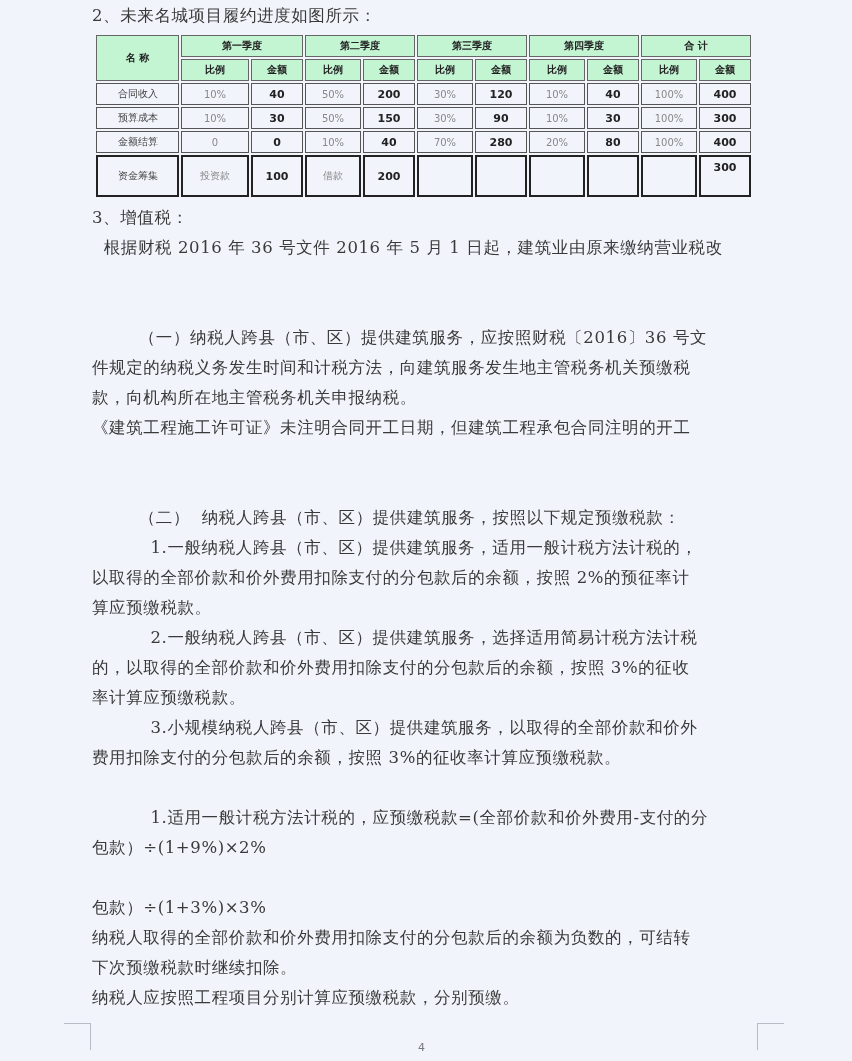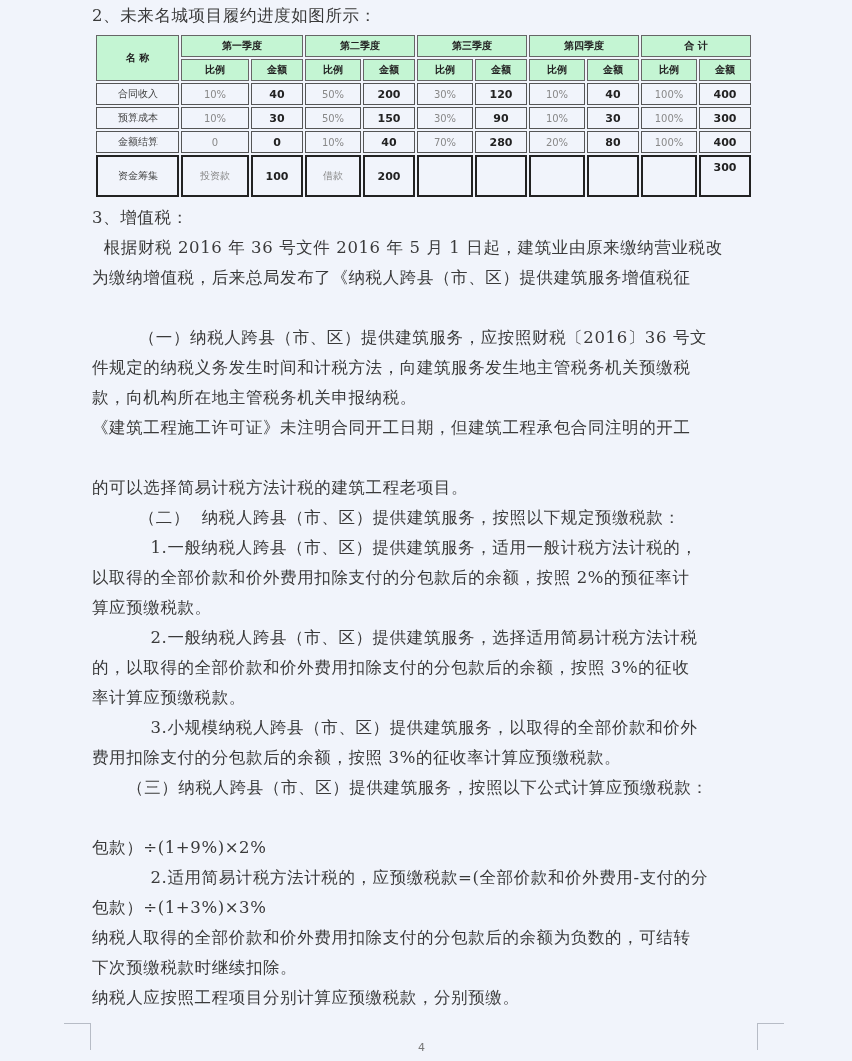--- a/index.html
+++ b/index.html
@@ -202,38 +202,35 @@
       <td class="amt"></td>
       <td></td>
       <td class="amt top">300</td>
     </tr>
   </tbody>
     </table>
 
   <div class="text-line" style="top:208px">3、增值税：</div>
 
   <div class="text-line" style="top:238px; white-space:pre">  根据财税 2016 年 36 号文件 2016 年 5 月 1 日起，建筑业由原来缴纳营业税改</div>
-  <div class="text-line" style="top:268px; white-space:pre">为缴纳增值税，后来总局发布了《纳税人跨县（市、区）提供建筑服务增值税征</div>
   <div class="text-line" style="top:328px; white-space:pre">        （一）纳税人跨县（市、区）提供建筑服务，应按照财税〔2016〕36 号文</div>
   <div class="text-line" style="top:358px; white-space:pre">件规定的纳税义务发生时间和计税方法，向建筑服务发生地主管税务机关预缴税</div>
   <div class="text-line" style="top:418px; white-space:pre">《建筑工程施工许可证》未注明合同开工日期，但建筑工程承包合同注明的开工</div>
   <div class="text-line" style="top:388px; white-space:pre">款，向机构所在地主管税务机关申报纳税。</div>
-  <div class="text-line" style="top:478px; white-space:pre">的可以选择简易计税方法计税的建筑工程老项目。</div>
   <div class="text-line" style="top:508px; white-space:pre">        （二）  纳税人跨县（市、区）提供建筑服务，按照以下规定预缴税款：</div>
   <div class="text-line" style="top:538px; white-space:pre">          1.一般纳税人跨县（市、区）提供建筑服务，适用一般计税方法计税的，</div>
   <div class="text-line" style="top:568px; white-space:pre">以取得的全部价款和价外费用扣除支付的分包款后的余额，按照 2%的预征率计</div>
   <div class="text-line" style="top:598px; white-space:pre">算应预缴税款。</div>
   <div class="text-line" style="top:628px; white-space:pre">          2.一般纳税人跨县（市、区）提供建筑服务，选择适用简易计税方法计税</div>
   <div class="text-line" style="top:658px; white-space:pre">的，以取得的全部价款和价外费用扣除支付的分包款后的余额，按照 3%的征收</div>
   <div class="text-line" style="top:688px; white-space:pre">率计算应预缴税款。</div>
   <div class="text-line" style="top:718px; white-space:pre">          3.小规模纳税人跨县（市、区）提供建筑服务，以取得的全部价款和价外</div>
   <div class="text-line" style="top:748px; white-space:pre">费用扣除支付的分包款后的余额，按照 3%的征收率计算应预缴税款。</div>
-  <div class="text-line" style="top:778px; white-space:pre">      （三）纳税人跨县（市、区）提供建筑服务，按照以下公式计算应预缴税款：</div>
+  <div class="text-line" style="top:808px; white-space:pre">          1.适用一般计税方法计税的，应预缴税款=(全部价款和价外费用-支付的分</div>
   <div class="text-line" style="top:838px; white-space:pre">包款）÷(1+9%)×2%</div>
-  <div class="text-line" style="top:868px; white-space:pre">          2.适用简易计税方法计税的，应预缴税款=(全部价款和价外费用-支付的分</div>
   <div class="text-line" style="top:898px; white-space:pre">包款）÷(1+3%)×3%</div>
   <div class="text-line" style="top:928px; white-space:pre">纳税人取得的全部价款和价外费用扣除支付的分包款后的余额为负数的，可结转</div>
   <div class="text-line" style="top:988px; white-space:pre">纳税人应按照工程项目分别计算应预缴税款，分别预缴。</div>
   <div class="text-line" style="top:958px; white-space:pre">下次预缴税款时继续扣除。</div>
 
   <div class="corner-mark corner-left"></div>
   <div class="corner-mark corner-right"></div>
   <div class="page-number">4</div>
 </div>
 

